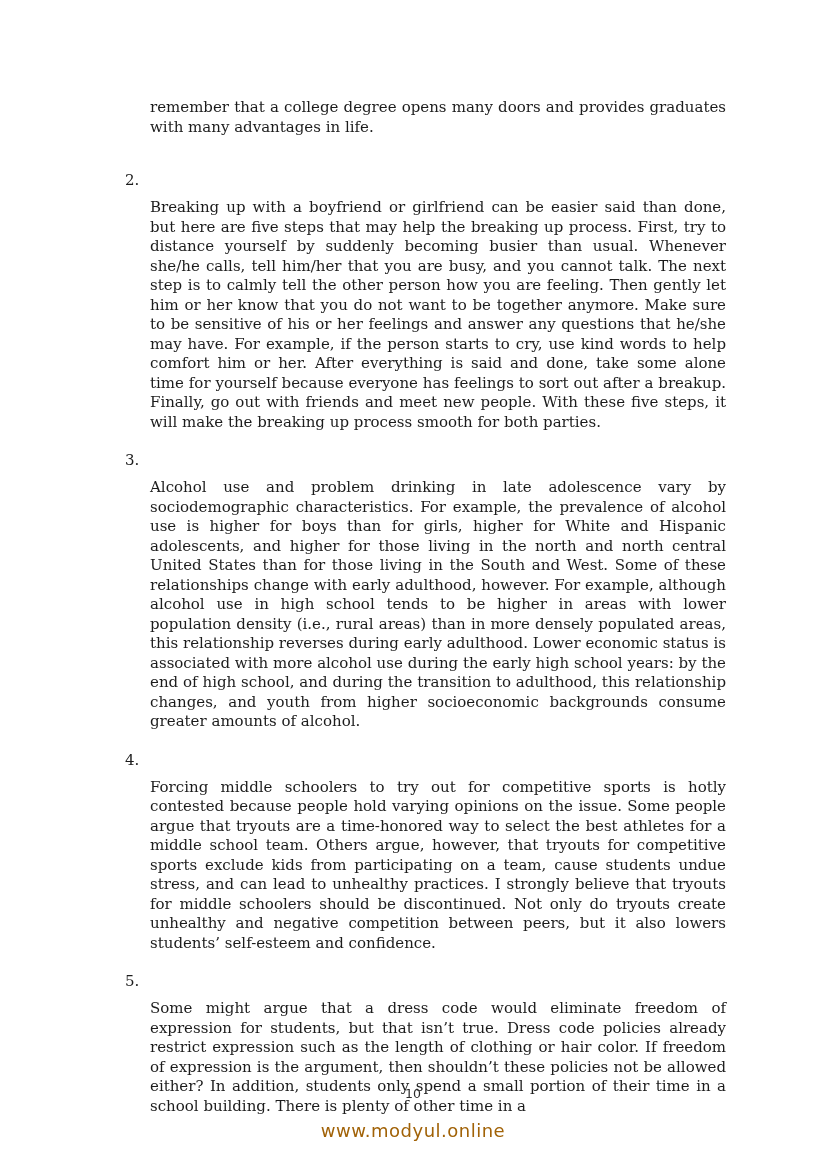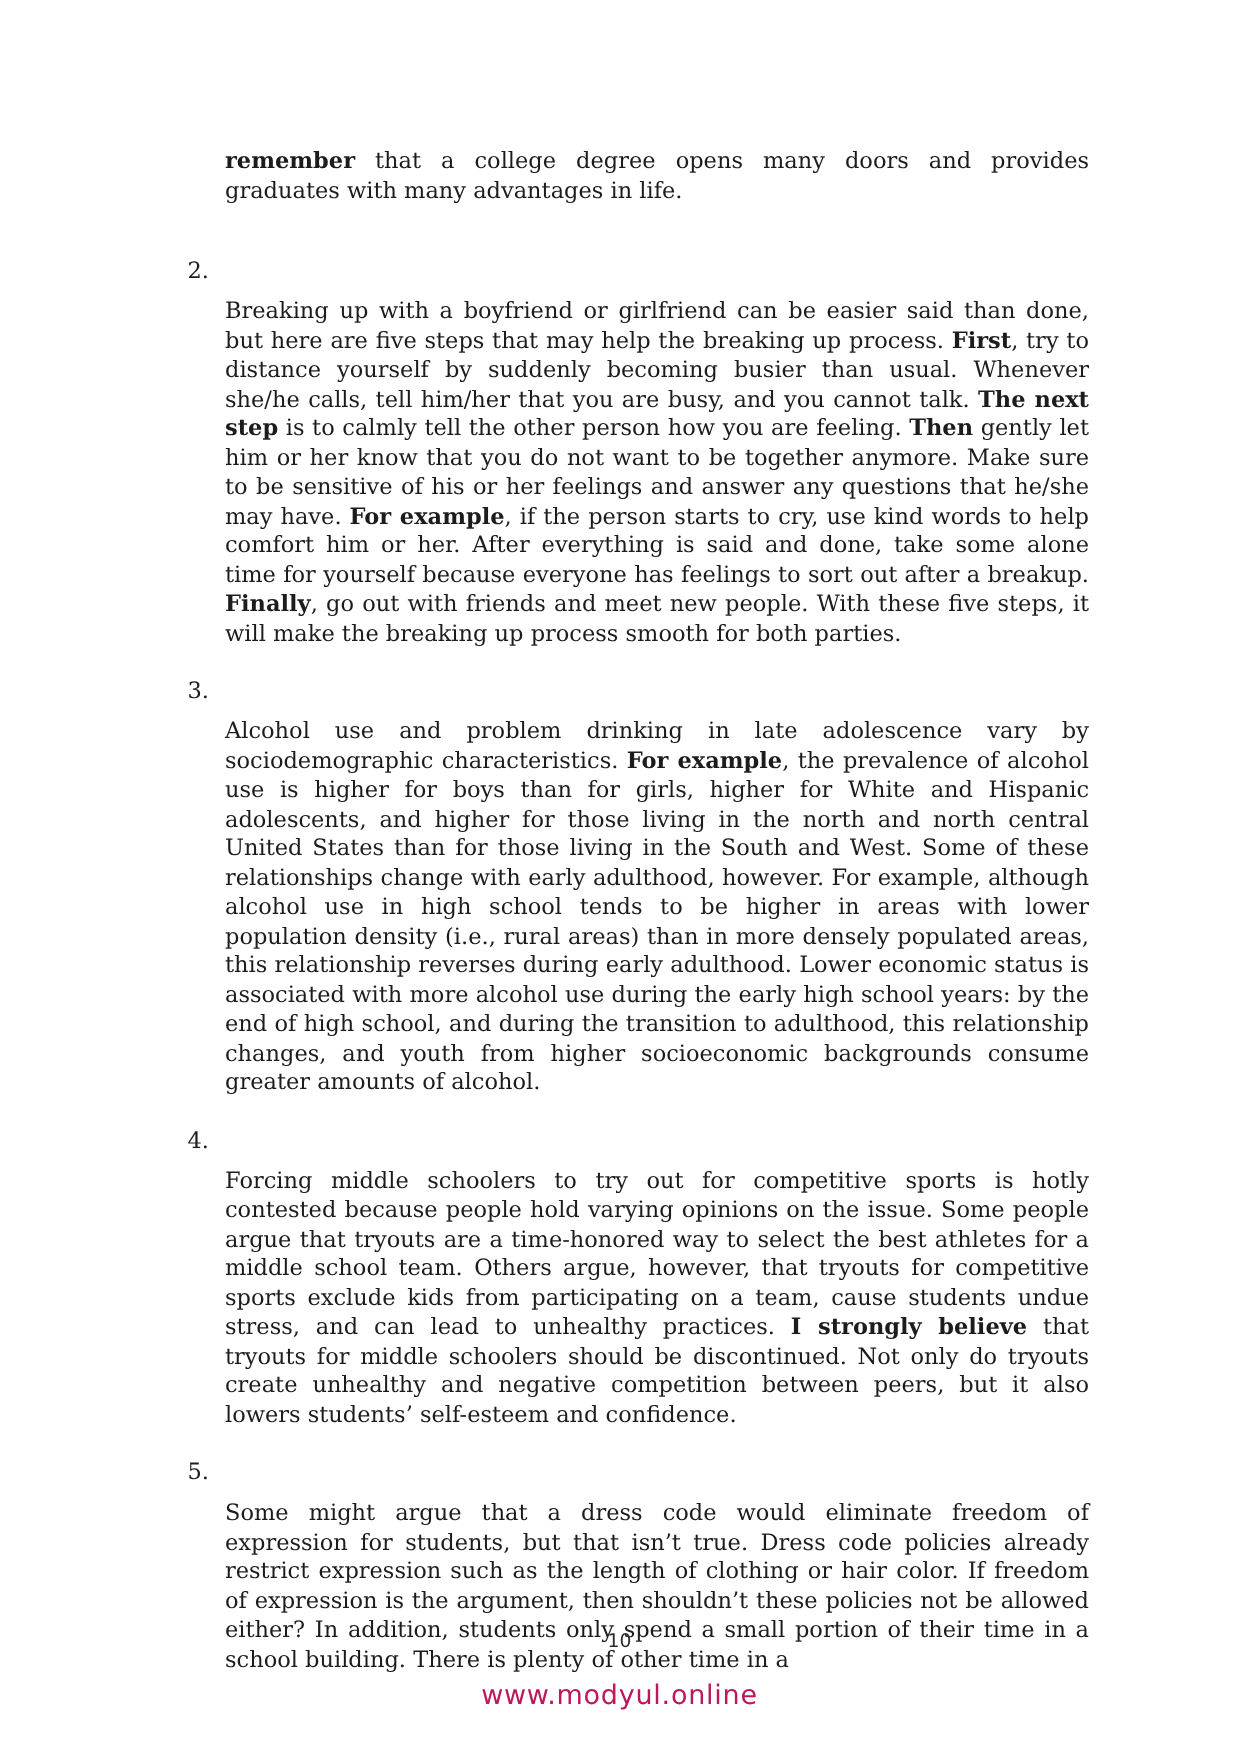--- a/index.html
+++ b/index.html
@@ -32,41 +32,41 @@
   .list-item:last-child { margin-bottom: 0; }
   .num {
     flex: none;
     width: 25px;
   }
   .txt {
     flex: 1;
     text-align: justify;
     margin-top: 27px;
   }
-  b { font-weight: bold; }
+  b { font-weight: normal; }
   .page-number {
     position: absolute;
     top: 1086px;
     left: 0;
     width: 100%;
     text-align: center;
     font-family: "DejaVu Sans", sans-serif;
     font-size: 12.5px;
     color: #2b2b2b;
   }
   .watermark {
     position: absolute;
     top: 1120px;
     left: 0;
     width: 100%;
     text-align: center;
     font-family: "DejaVu Sans", sans-serif;
     font-size: 18px;
     letter-spacing: 0.5px;
-    color: #be185d;
+    color: #a16207;
   }
 </style>
 </head>
 <body>
 
 <div class="page">
   <div class="content">
     <p class="intro"><b>remember</b> that a college degree opens many doors and provides graduates with many advantages in life.</p>
     <div id="numbered-list">
         <div class="list-item">

